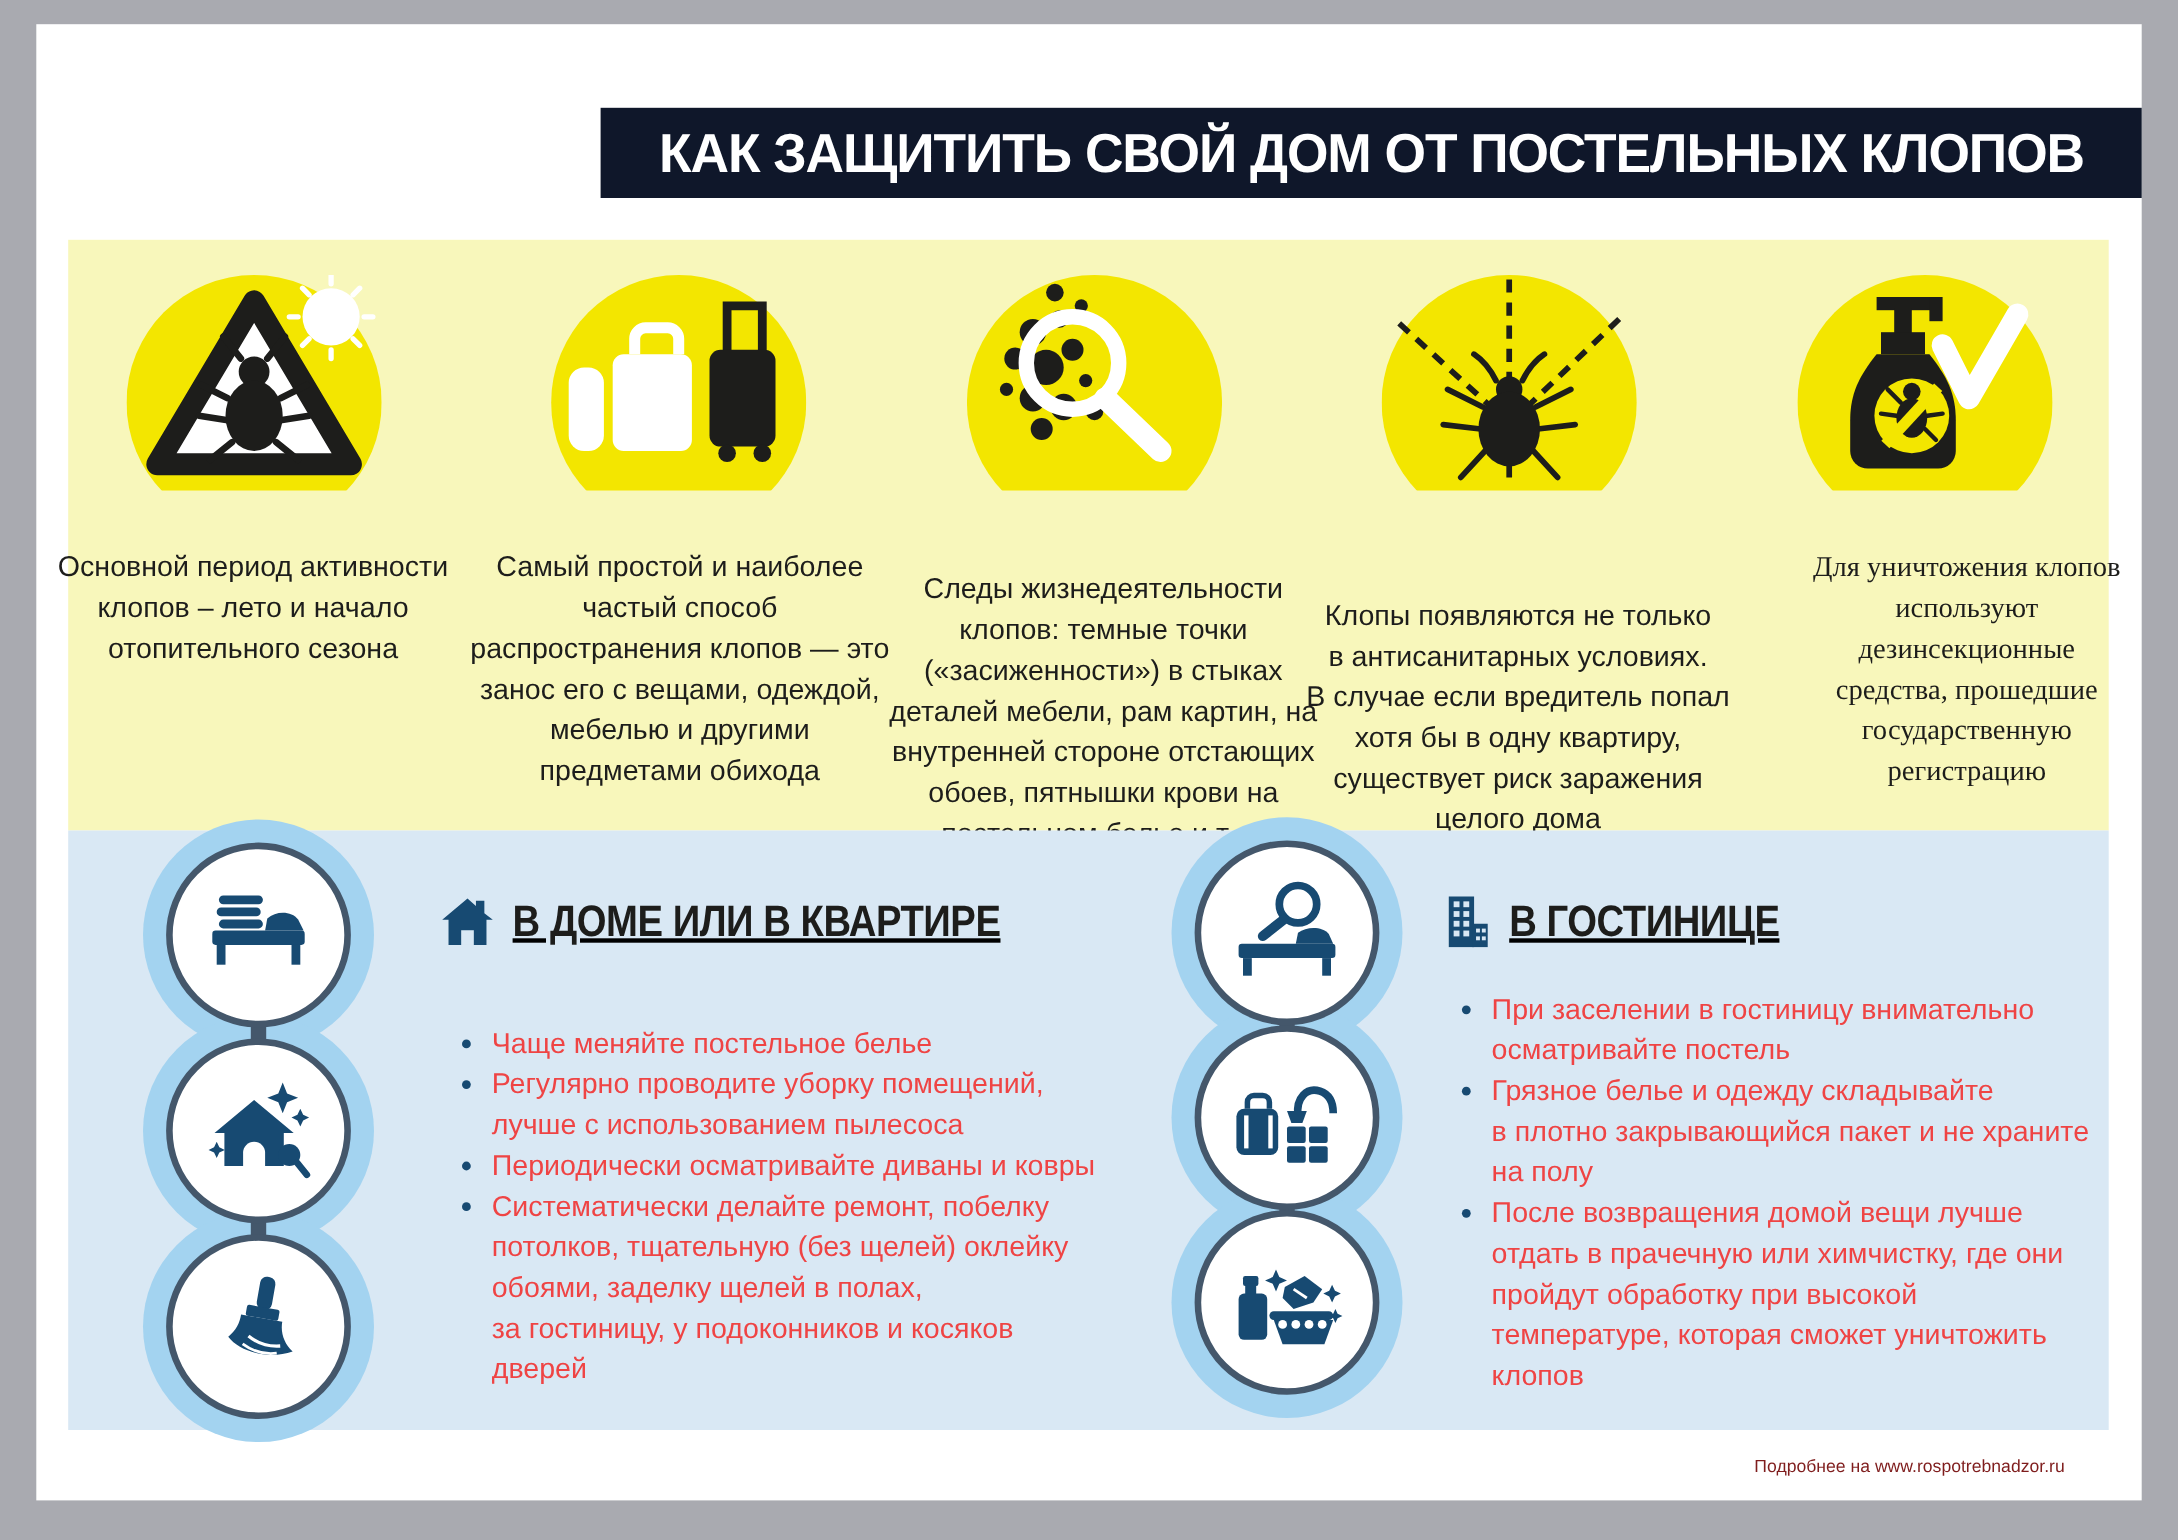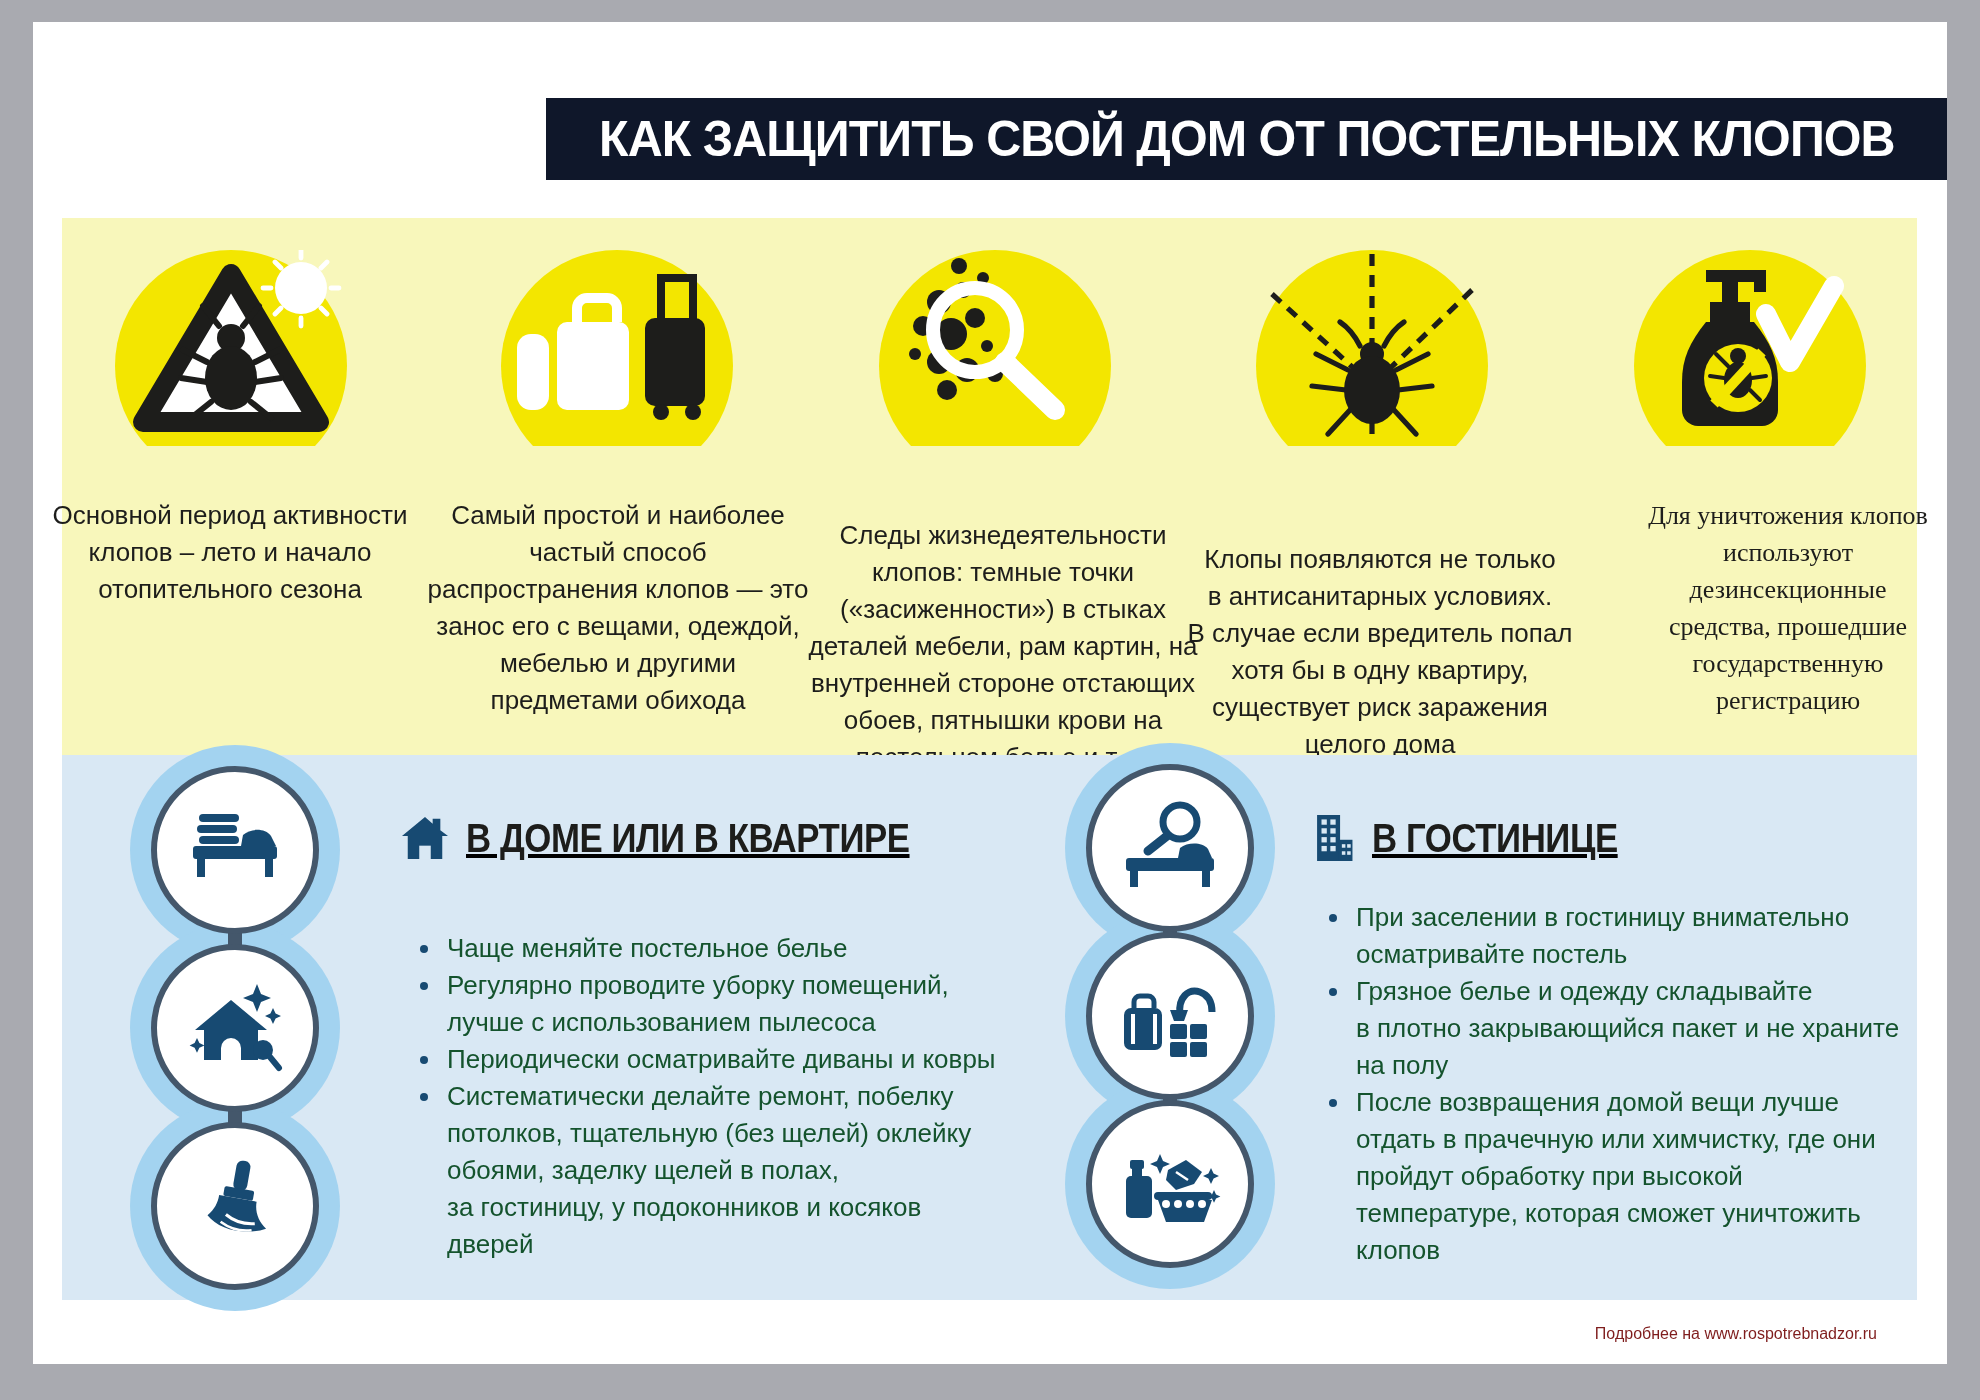--- a/index.html
+++ b/index.html
@@ -23,21 +23,21 @@
   .blue-panel { position:absolute; left:29px; top:733px; width:1855px; height:545px; background:#d9e8f4; }
 
   .ring { position:absolute; width:210px; height:210px; border-radius:50%; background:#a3d3f0; z-index:1; }
   .connector { position:absolute; width:14px; height:34px; background:#44576b; z-index:2; }
   .disc { position:absolute; width:168px; height:168px; border-radius:50%; background:#ffffff; border:6px solid #44576b; z-index:3; display:flex; align-items:center; justify-content:center; }
 
   .section-heading { position:absolute; display:flex; align-items:center; gap:16px; height:52px;text-decoration:underline; }
   .section-heading .h-text { font-size:40px; font-weight:bold; color:#1d1d1b; letter-spacing:-.5px; transform:scaleX(.87); transform-origin:left center; white-space:nowrap; }
 
   ul.bullets { position:absolute; list-style:none; }
-  ul.bullets li { position:relative; padding-left:34px; font-size:26px; line-height:37px; color:#14532d; white-space:pre; }
+  ul.bullets li { position:relative; padding-left:34px; font-size:26px; line-height:37px; color:#ef4444; white-space:pre; }
   ul.bullets li::before { content:''; position:absolute; left:7px; top:15px; width:8px; height:8px; border-radius:50%; background:#174a72; }
 
   .footer-note { position:absolute; right:70px; top:1303px; font-size:16px; color:#7f1d1d; }
 </style>
 </head>
 <body>
 
 <div class="stage">
   <div class="page">
 

